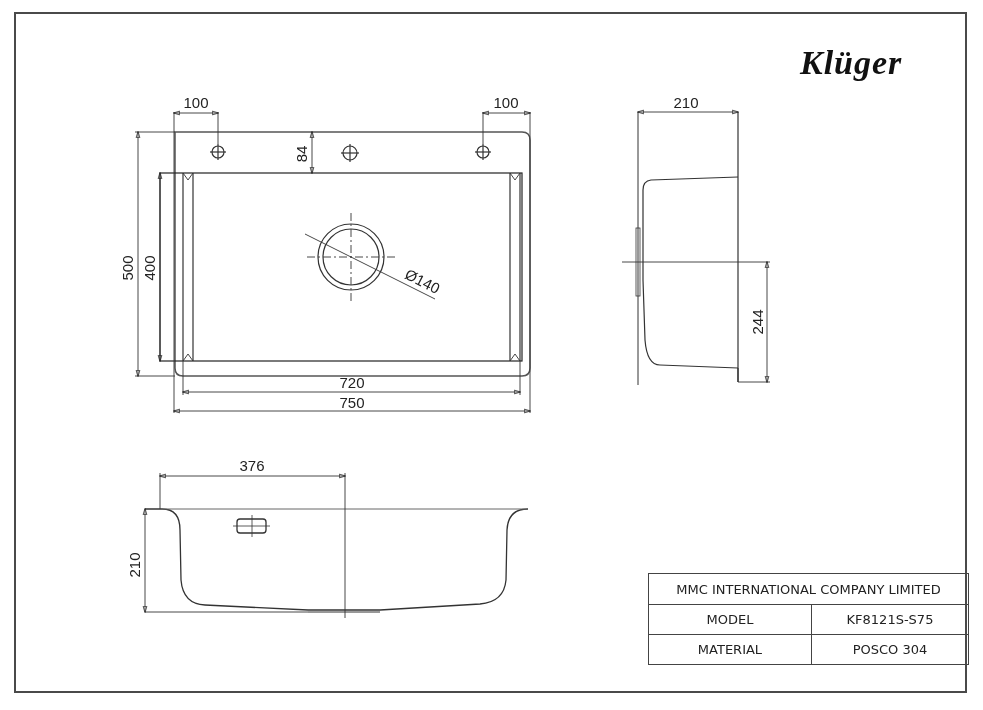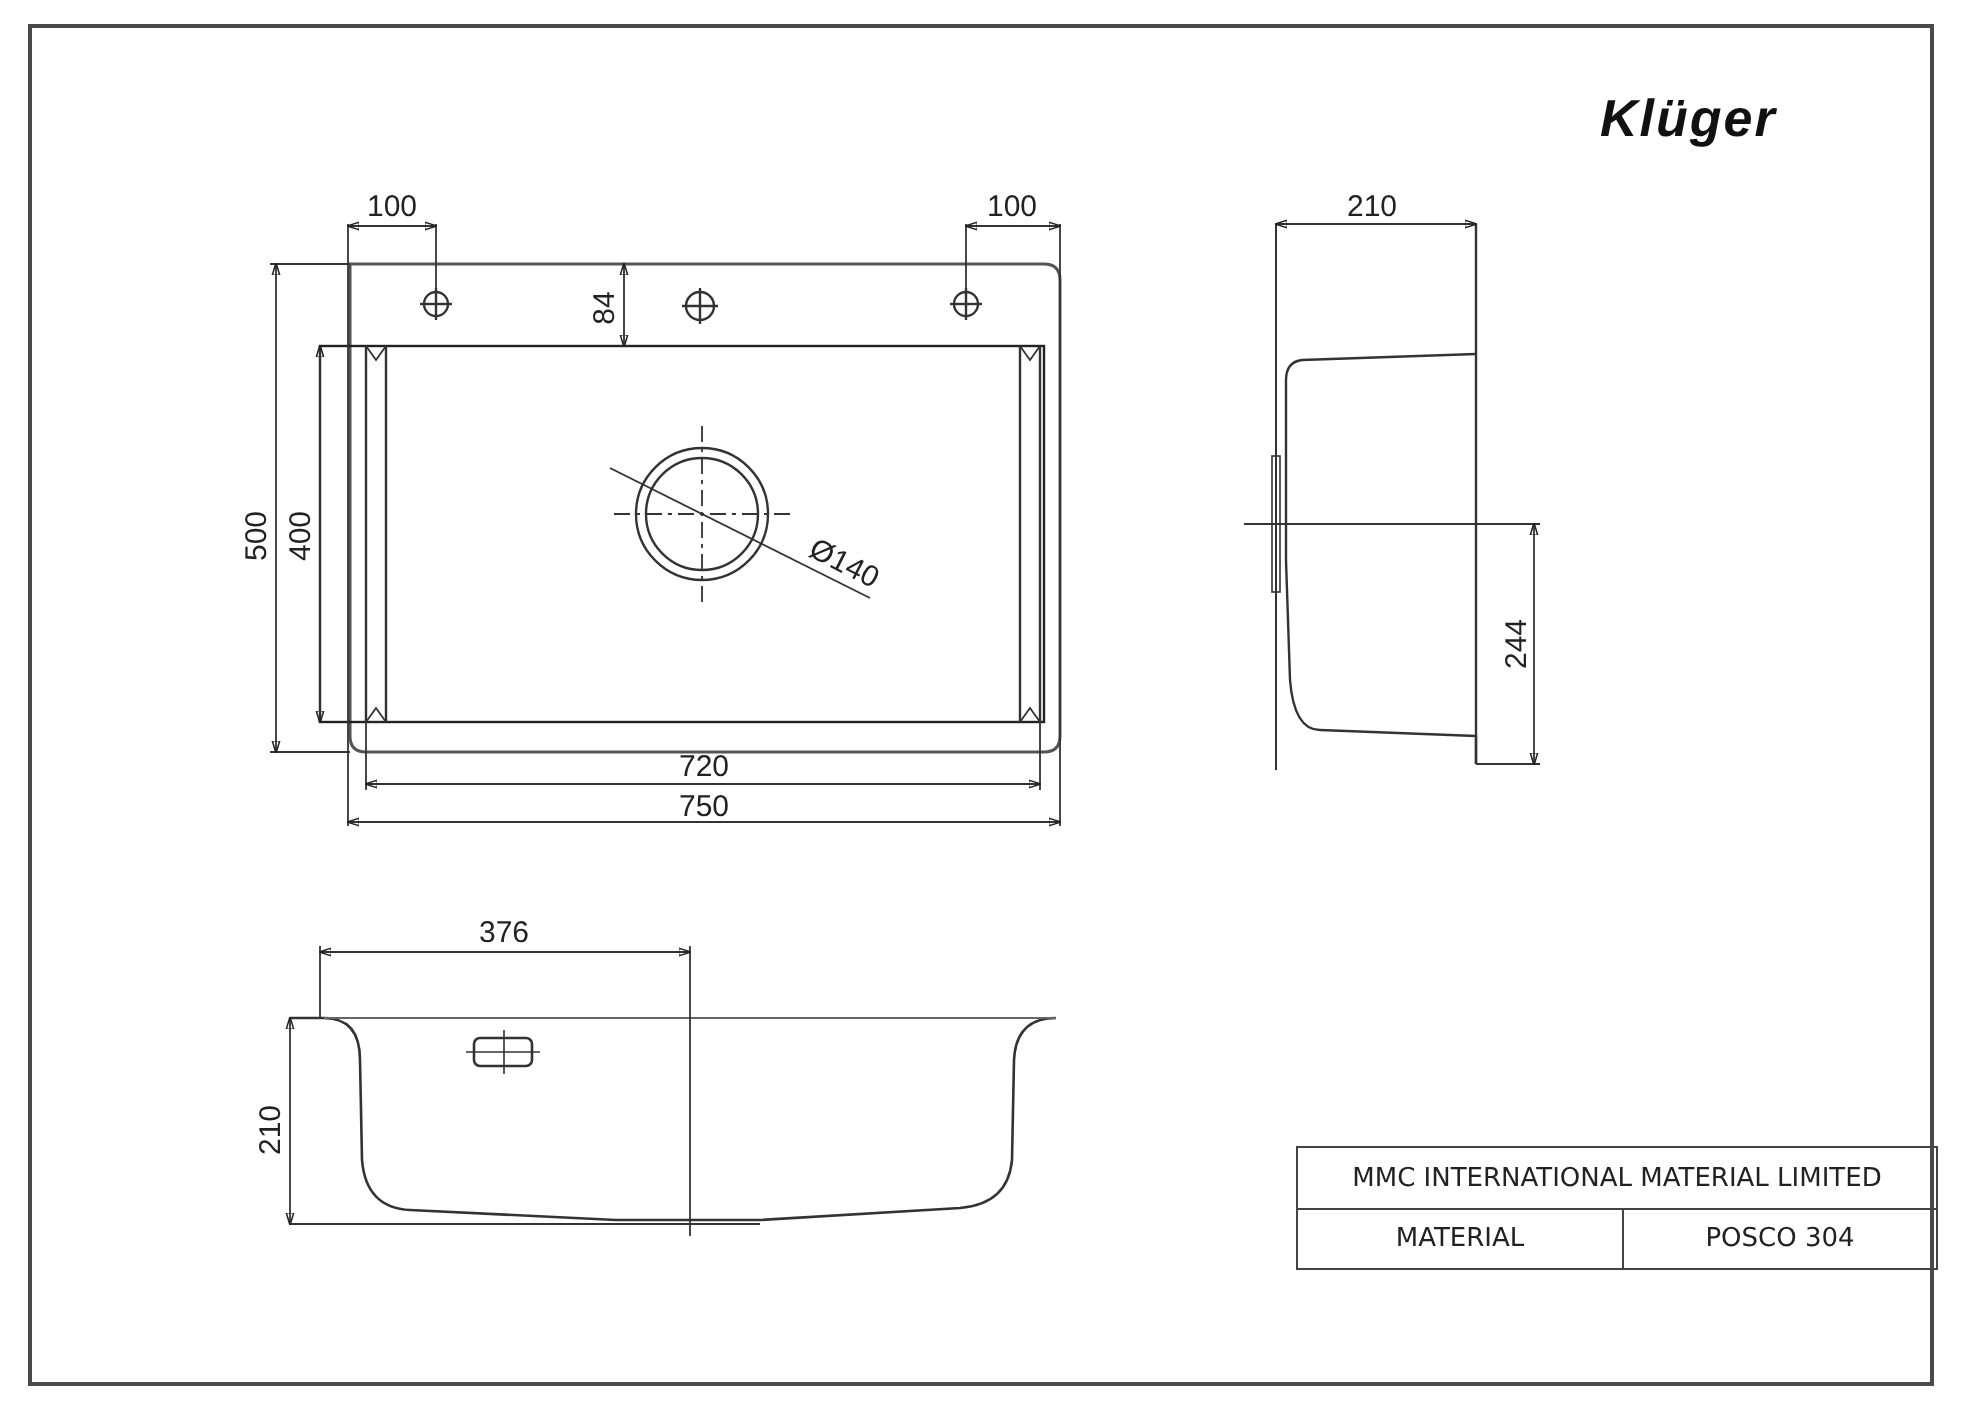--- a/index.html
+++ b/index.html
@@ -1,19 +1,19 @@
 <!DOCTYPE html>
 <html><head>
 <meta charset="utf-8">
 <style>
   html, body { margin:0; padding:0; background:#ffffff; }
   body { width:983px; height:710px; position:relative; overflow:hidden; font-family:"Liberation Sans", sans-serif; }
   #sheet { position:absolute; left:0; top:0; width:983px; height:710px; }
   .frame { position:absolute; left:14px; top:12px; width:953px; height:681px; border:2px solid #4a4a4a; box-sizing:border-box; }
-  .brand { position:absolute; left:800px; top:44px; font-family:Liberation Sans, sans-serif; font-weight:bold; font-style:italic; font-size:26px; letter-spacing:1px; color:#111; }
+  .brand { position:absolute; left:800px; top:44px; font-family:Liberation Serif, serif; font-weight:bold; font-style:italic; font-size:34px; letter-spacing:1px; color:#111; }
   .dim { font-family:"Liberation Sans", sans-serif; font-size:15px; fill:#222; }
   .tbl { position:absolute; left:648px; top:573px; width:321px; border-collapse:collapse; font-family:"DejaVu Sans", sans-serif; font-size:13px; color:#222; }
   .tbl td { border:1.5px solid #444; text-align:center; height:29px; padding:0; }
   .tbl td.head { height:30px; }
   .tbl td.lab { width:162px; }
 </style>
 </head>
 <body>
 
 <div id="sheet">
@@ -121,21 +121,25 @@
         <line x1="145" y1="509" x2="145" y2="612" marker-start="url(#arr)" marker-end="url(#arr)"></line>
       </g>
     </g>
     <text class="dim" x="252" y="471" text-anchor="middle">376</text>
     <text class="dim" transform="translate(140,565) rotate(-90)" text-anchor="middle">210</text>
   </svg>
 
   <table class="tbl">
     <tbody>
         <tr>
-      <td class="head" colspan="2">MMC INTERNATIONAL MATERIAL LIMITED</td>
+      <td class="head" colspan="2">MMC INTERNATIONAL COMPANY LIMITED</td>
+    </tr>
+    <tr>
+      <td class="lab">MODEL</td>
+      <td>KF8121S-S75</td>
     </tr>
     <tr>
       <td class="lab">MATERIAL</td>
       <td>POSCO 304</td>
     </tr>
   </tbody>
     </table>
 </div>
 
 </body></html>

